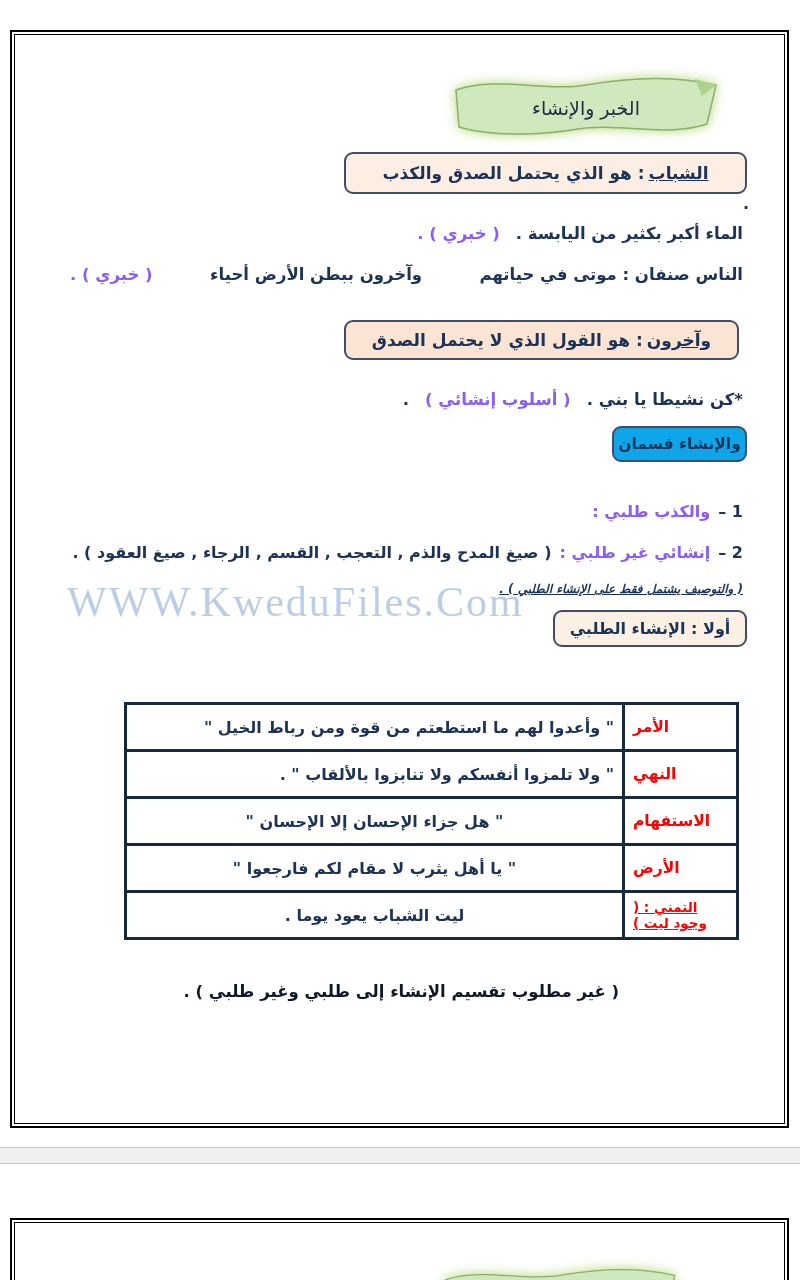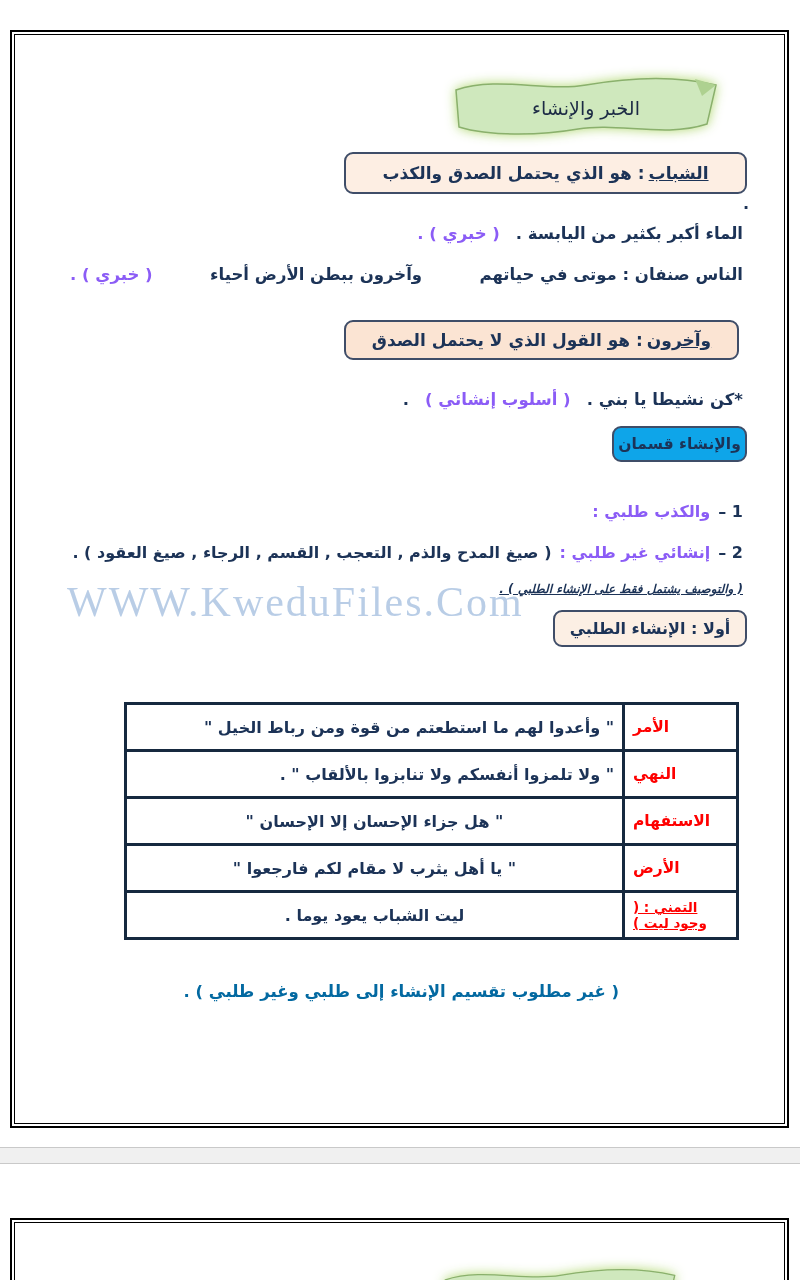--- a/index.html
+++ b/index.html
@@ -61,21 +61,21 @@
   .ptable { position:absolute; right:48px; top:670px; width:615px;
     border-collapse:collapse; direction:rtl; z-index:2; }
   .ptable td { border:3px solid #16293f; height:47px; font-weight:bold; font-size:16px;
     padding:2px 8px; vertical-align:middle; }
   .ptable td.lbl { width:114px; color:#fe0000; text-align:left; font-size:15.5px; }
   .ptable tr:nth-child(5) td.lbl { font-size:13.5px;text-decoration:underline; }
   .ptable td.txt { color:#1c3357; text-align:center; }
   .ptable tr:nth-child(1) td.txt, .ptable tr:nth-child(2) td.txt { text-align:right; }
 
   .footer-note { position:absolute; right:168px; top:950px; font-weight:bold; font-size:16.5px;
-    color:#0369a1; white-space:nowrap; z-index:2;text-align:center; }
+    color:#0f172a; white-space:nowrap; z-index:2;text-align:center; }
 
   
   .watermark { position:absolute; left:55px; top:506px; width:645px; direction:ltr;
     font-family:"Liberation Serif","DejaVu Serif",serif; font-size:42px; letter-spacing:2px;
     color:#8fb0d8; opacity:.62; z-index:1; pointer-events:none; white-space:nowrap;margin-top:40px; }
 </style>
 </head>
 <body>
 
 <div class="sheet sheet-1">

